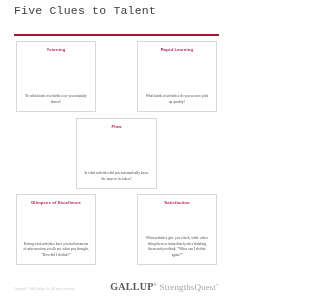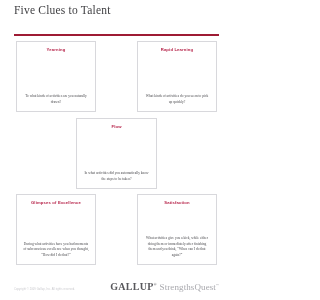--- a/index.html
+++ b/index.html
@@ -17,21 +17,21 @@
   .page {
     position: absolute;
     inset: 0;
     background: #ffffff;
   }
 
   .title {
     position: absolute;
     left: 14px;
     top: 4px;
-    font-family: Liberation Serif, serif;
+    font-family: Liberation Mono, monospace;
     font-size: 11.5px;
     color: #3f3f42;
     letter-spacing: 0.2px;
     white-space: nowrap;
   }
 
   .rule {
     position: absolute;
     left: 14px;
     top: 33.5px;

